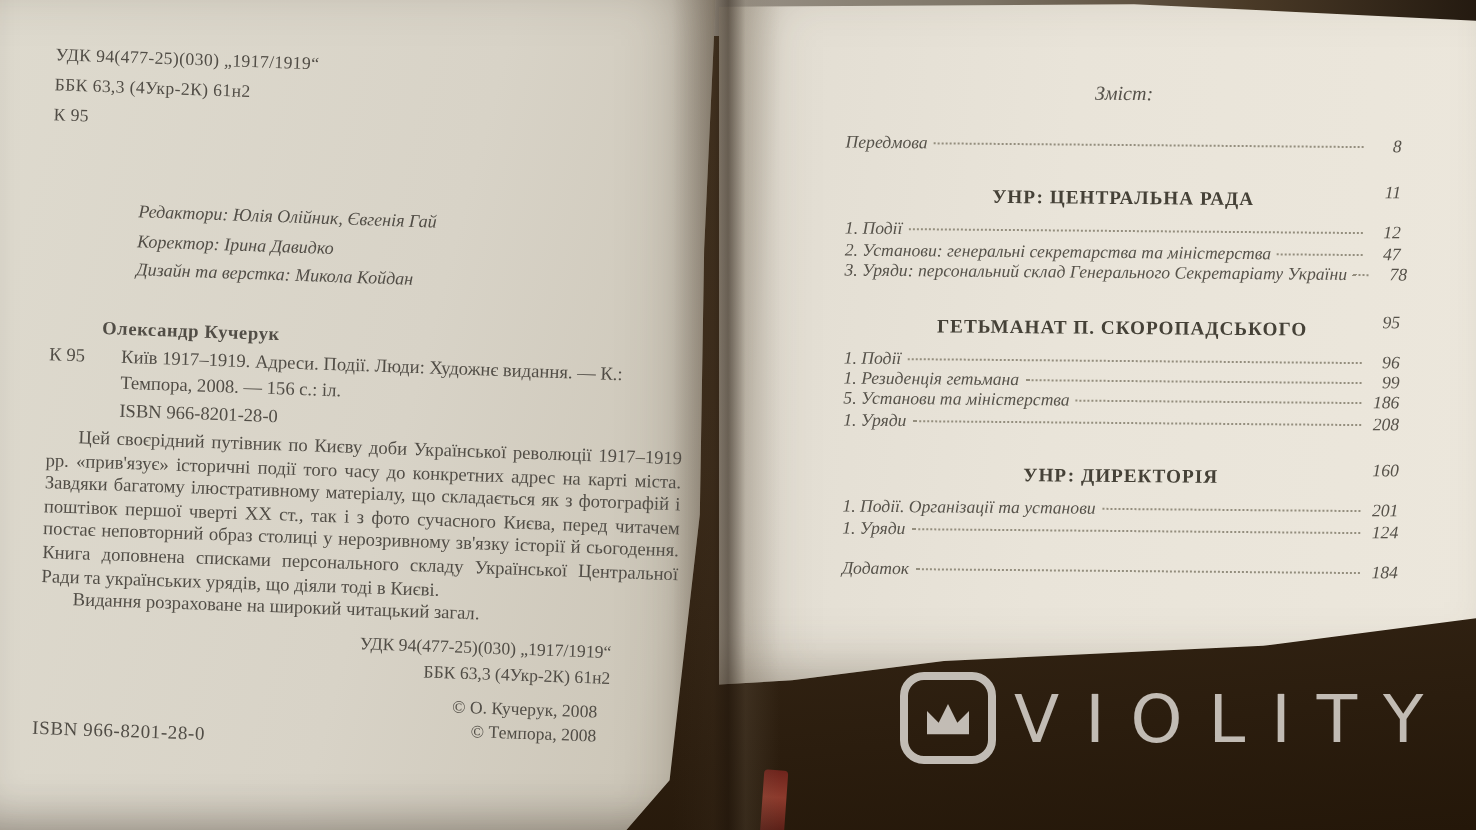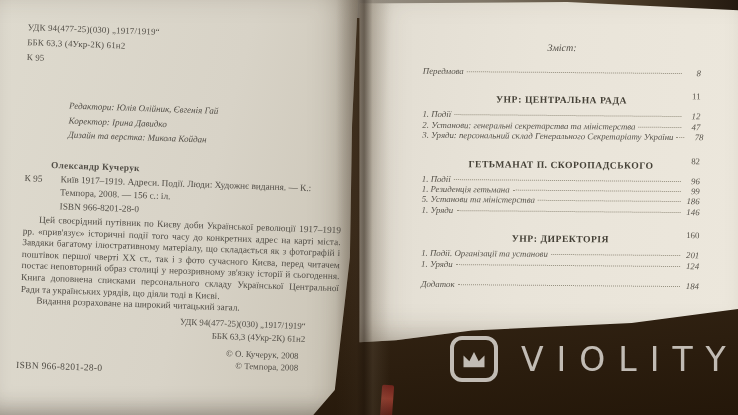--- a/index.html
+++ b/index.html
@@ -51,25 +51,25 @@
     color:#56524a;
   }
   .toc{position:absolute;left:64px;top:42px;width:278px;transform:rotate(.5deg);}
   .toc-title{text-align:center;font-style:italic;font-size:10px;color:#55514a;margin-bottom:14px;}
   .toc-row{display:flex;align-items:baseline;height:10.4px;}
   .toc-row .lbl{font-style:italic;font-size:8.8px;white-space:nowrap;}
   .toc-row .leader{flex:1 1 auto;border-bottom:1px dotted #948e7e;margin:0 3px;transform:translateY(-2px);min-width:8px;}
   .toc-row .pg{font-style:italic;font-size:8.8px;min-width:16px;text-align:right;}
   .toc-heading{position:relative;text-align:center;margin:12px 0 9px;height:12px;}
   .toc-heading .lbl{font-weight:bold;font-size:9.6px;letter-spacing:.5px;color:#454137;}
-  .toc-heading .pg{position:absolute;right:0;top:1px;font-size:8.8px;}
+  .toc-heading .pg{position:absolute;right:0;top:1px;font-style:italic;font-size:8.8px;}
   .toc-gap{margin-top:10px;}
 
   
-  .watermark{position:absolute;left:450px;top:336px;z-index:5;display:flex;align-items:center;gap:23px;
+  .watermark{position:absolute;left:450px;top:336px;z-index:5;display:flex;align-items:center;gap:9px;
     color:rgba(252,250,245,.72);}
   .wm-box{width:48px;height:46px;border:4px solid rgba(252,250,245,.72);border-radius:12px;
     display:flex;align-items:center;justify-content:center;box-sizing:border-box;}
   .wm-text{font-family:"DejaVu Sans",sans-serif;font-size:33px;letter-spacing:13px;line-height:1;}
 </style>
 </head>
 <body>
 
 <div id="scene">
   <div class="top-wood"></div>
@@ -134,41 +134,41 @@
         <span class="lbl">2. Установи: генеральні секретарства та міністерства</span>
           <span class="leader"></span>
           <span class="pg">47</span>
       </div>
       <div class="toc-row">
         <span class="lbl">3. Уряди: персональний склад Генерального Секретаріату України</span>
           <span class="leader"></span>
           <span class="pg">78</span>
       </div>
       <div class="toc-heading">
-        <span class="lbl">ГЕТЬМАНАТ П. СКОРОПАДСЬКОГО</span><span class="pg">82</span>
+        <span class="lbl">ГЕТЬМАНАТ П. СКОРОПАДСЬКОГО</span><span class="pg">95</span>
       </div>
       <div class="toc-row">
         <span class="lbl">1. Події</span>
           <span class="leader"></span>
           <span class="pg">96</span>
       </div>
       <div class="toc-row">
         <span class="lbl">1. Резиденція гетьмана</span>
           <span class="leader"></span>
           <span class="pg">99</span>
       </div>
       <div class="toc-row">
         <span class="lbl">5. Установи та міністерства</span>
           <span class="leader"></span>
           <span class="pg">186</span>
       </div>
       <div class="toc-row">
         <span class="lbl">1. Уряди</span>
           <span class="leader"></span>
-          <span class="pg">146</span>
+          <span class="pg">208</span>
       </div>
       <div class="toc-heading">
         <span class="lbl">УНР: ДИРЕКТОРІЯ</span><span class="pg">160</span>
       </div>
       <div class="toc-row">
         <span class="lbl">1. Події. Організації та установи</span>
           <span class="leader"></span>
           <span class="pg">201</span>
       </div>
       <div class="toc-row">

